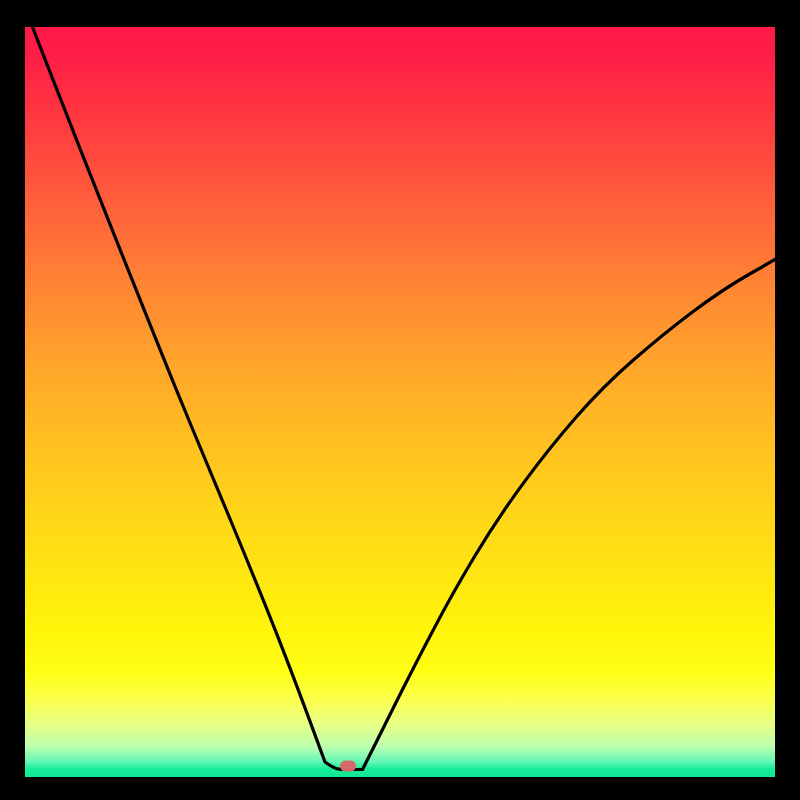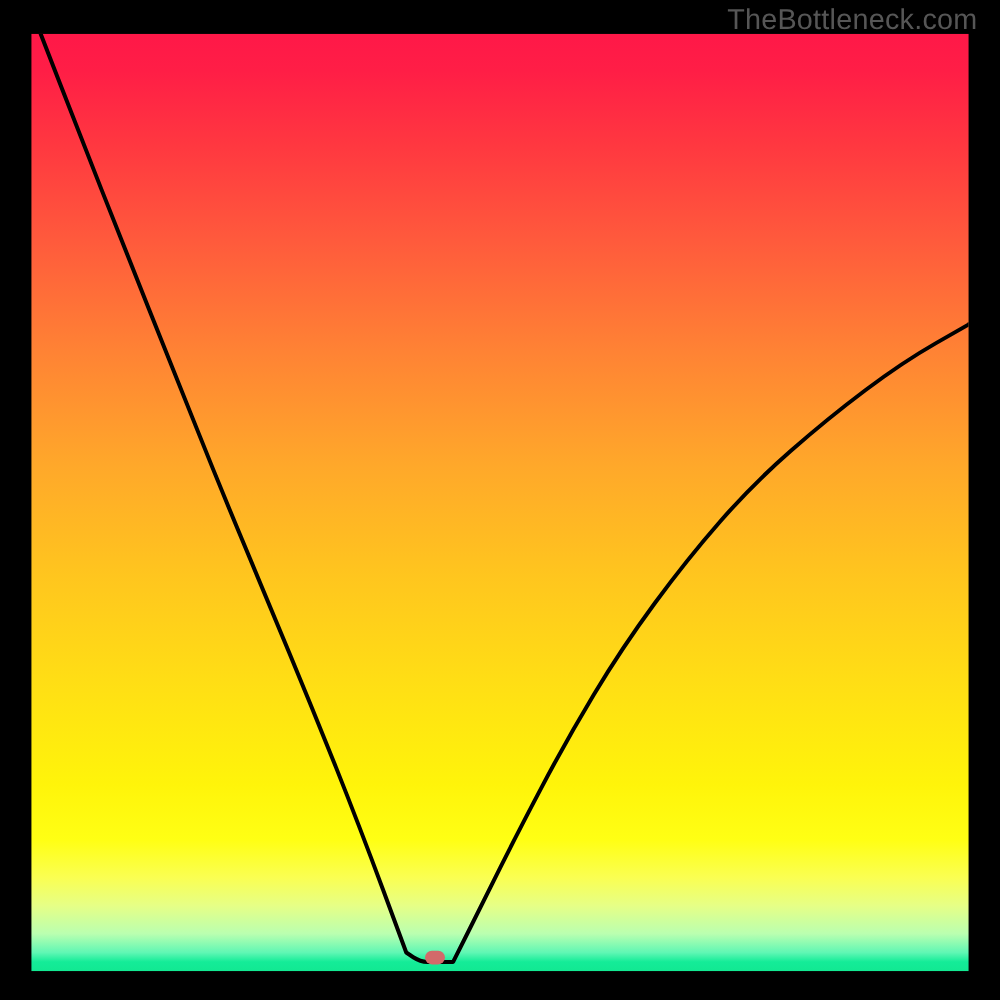--- a/index.html
+++ b/index.html
@@ -69,21 +69,20 @@
     background: #d36a6a;
     border-radius: 6px;
     transform: translate(-50%, -50%);
   }
 </style>
 </head>
 <body>
 
 <div class="frame">
 
-  <div class="watermark">TheBottleneck.com</div>
 
   <div class="plot-area">
     <div class="gradient-bg"></div>
 
     <svg class="curve-svg" viewBox="0 0 750 750" preserveAspectRatio="none">
       <path id="curve-path" fill="none" stroke="#000" stroke-width="3.2" stroke-linecap="round" stroke-linejoin="round" d="M 7.5 0.0 Q 7.5 0.0 22.5 38.6 Q 37.5 77.2 56.3 124.9 Q 75.0 172.5 93.8 219.4 Q 112.5 266.3 131.3 313.1 Q 150.0 360.0 168.8 405.0 Q 187.5 450.0 206.3 495.0 Q 225.0 540.0 243.8 586.9 Q 262.5 633.8 281.3 684.4 Q 300.0 735.0 300.0 735.0 Q 300.0 735.0 305.6 738.8 Q 311.3 742.5 316.9 742.5 Q 322.5 742.5 330.0 742.5 Q 337.5 742.5 337.5 742.5 Q 337.5 742.5 348.8 720.0 Q 360.0 697.5 375.0 667.5 Q 390.0 637.5 408.8 601.9 Q 427.5 566.3 450.0 528.8 Q 472.5 491.3 498.8 455.6 Q 525.0 420.0 551.3 390.0 Q 577.5 360.0 607.5 333.8 Q 637.5 307.5 667.5 285.0 Q 697.5 262.5 723.8 247.5 T 750.0 232.5"></path>
     </svg>
 
     <div class="marker" id="min-marker" style="left: 322.5px; top: 738.75px;"></div>
   </div>

